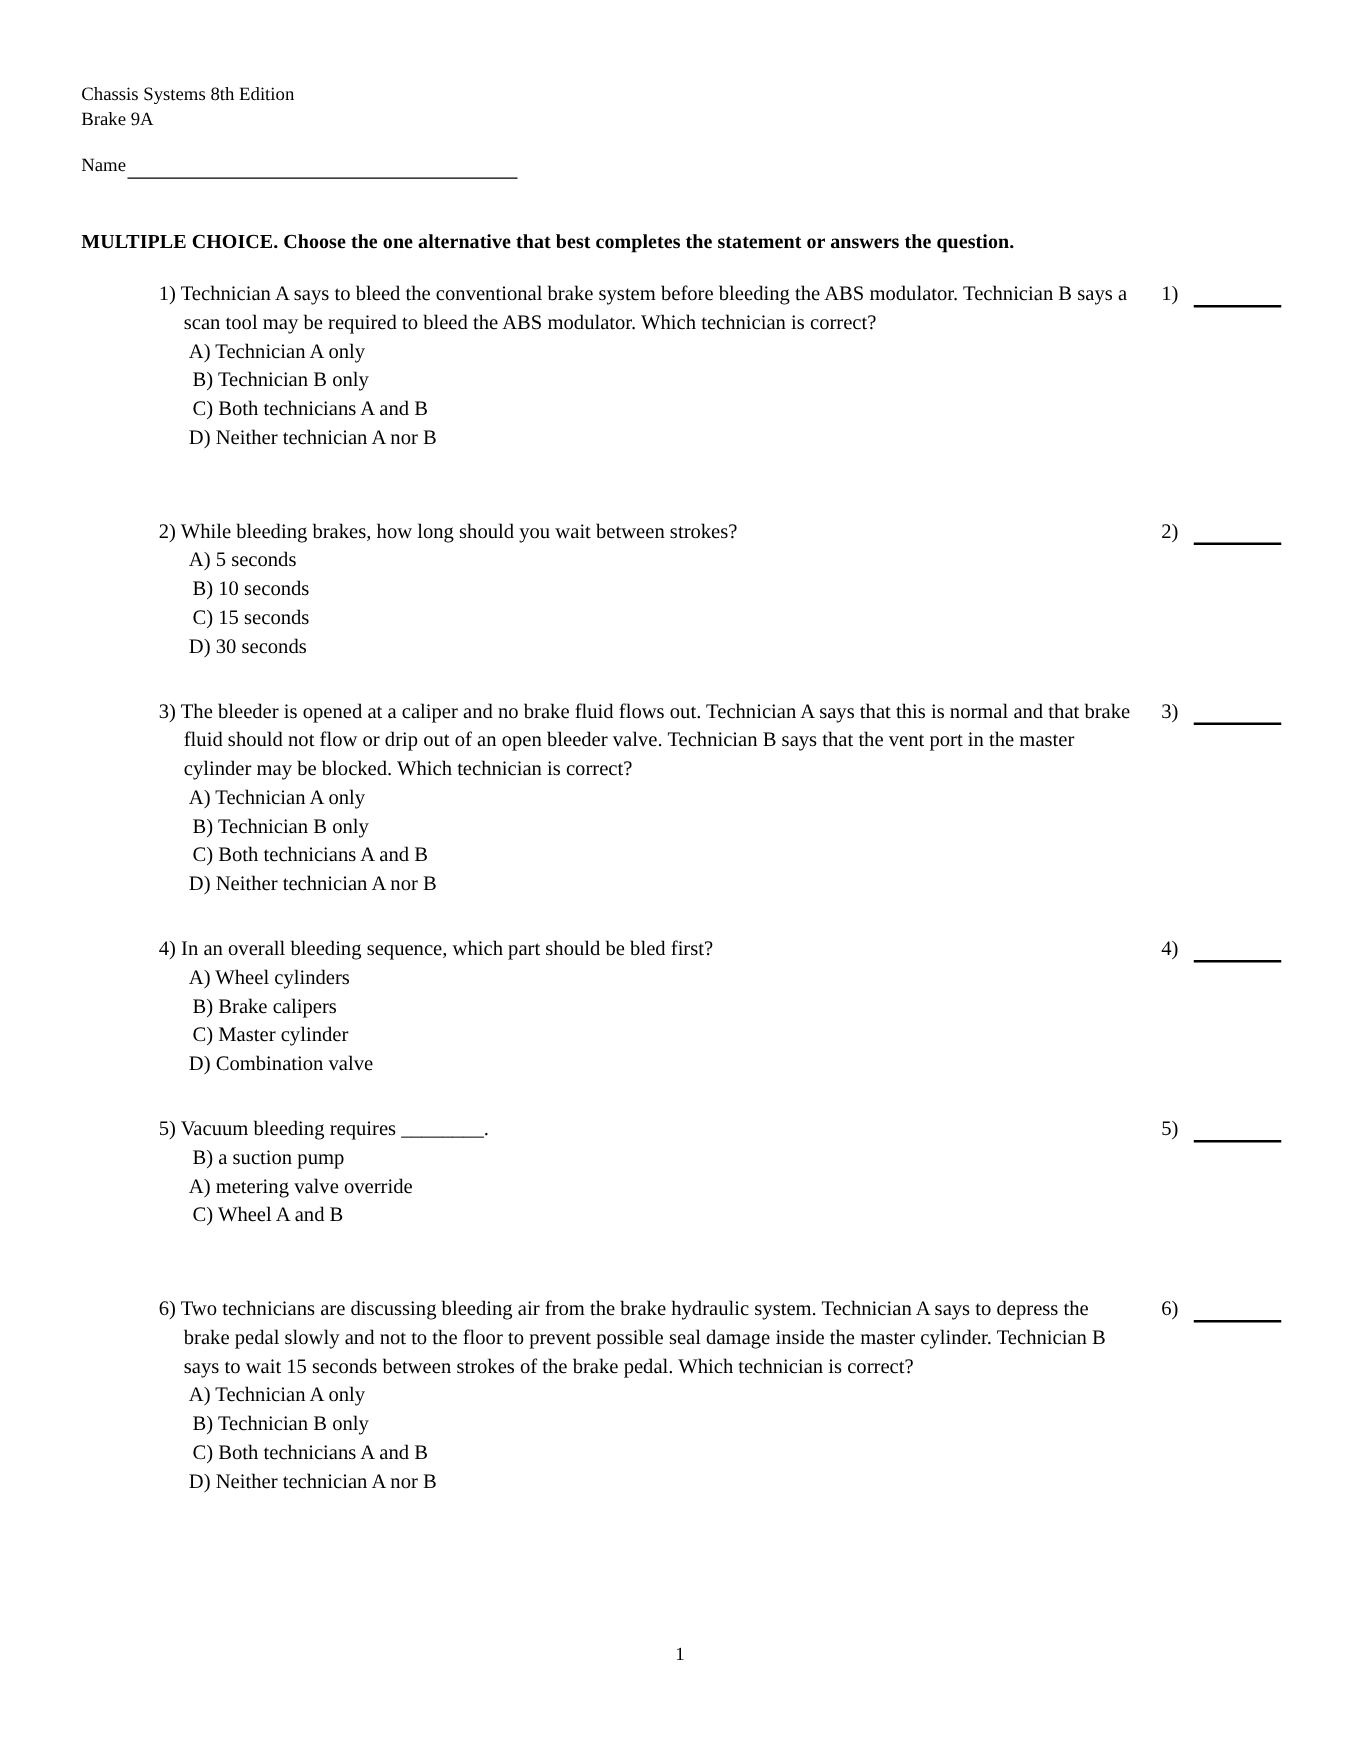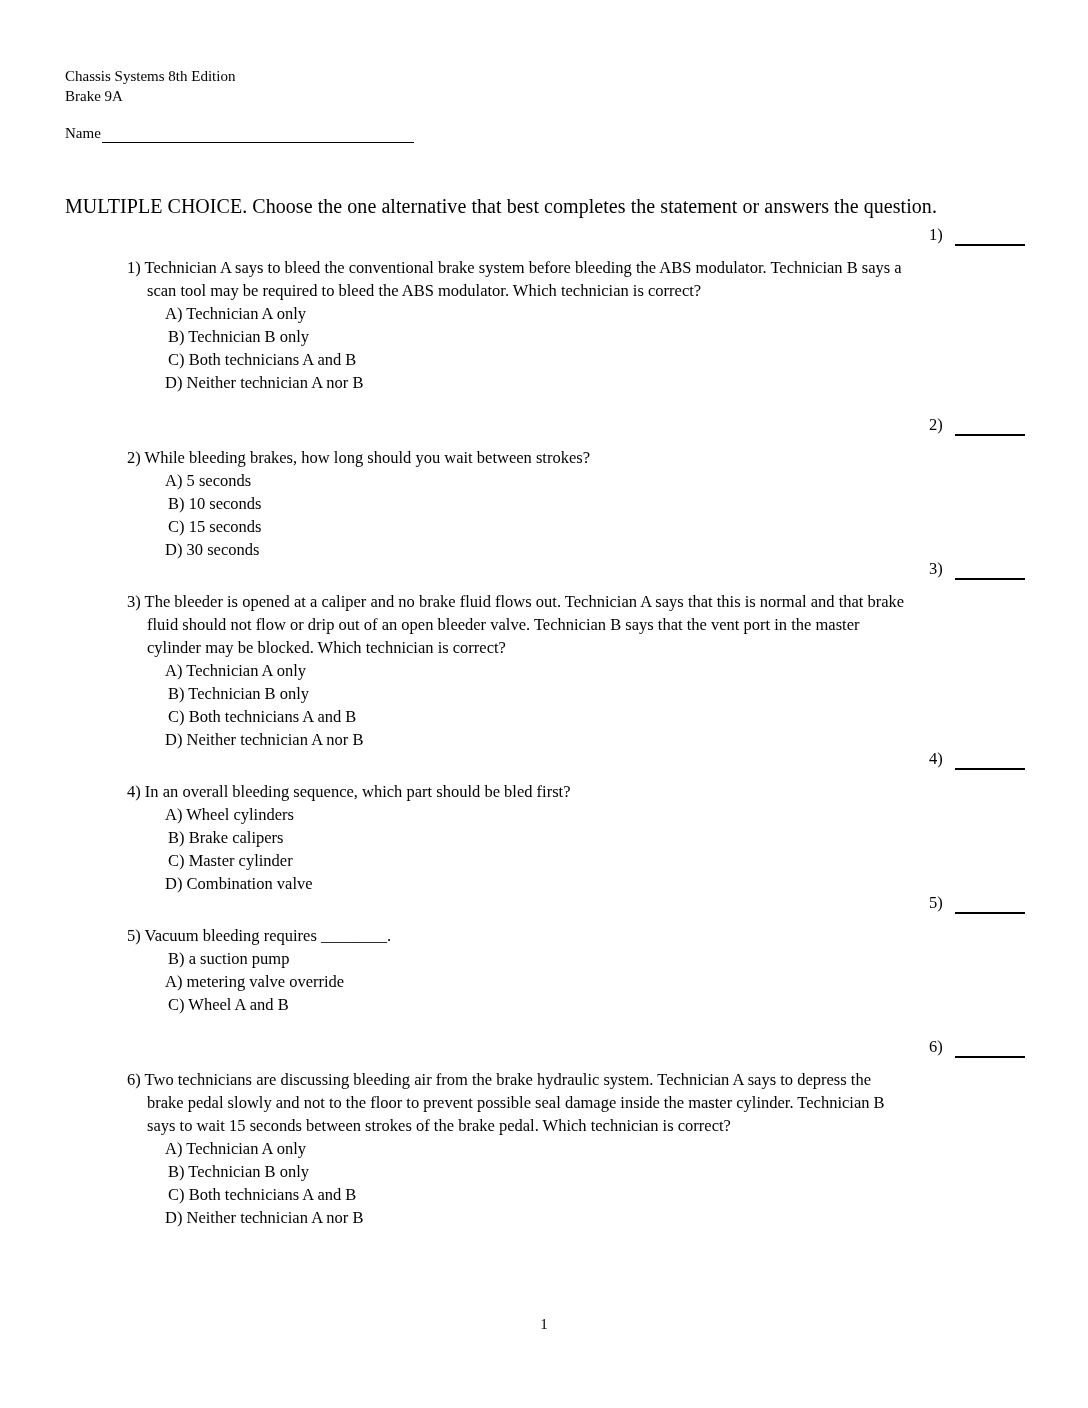--- a/index.html
+++ b/index.html
@@ -38,41 +38,40 @@
     .name-line {
       display: inline-block;
       width: 312px;
       border-bottom: 1px solid #000;
       height: 18px;
       margin-left: 1px;
     }
     .instructions {
       position: absolute;
       left: 65px;
-      top: 195px;
-      font-size: 20px;
-      font-weight: normal;
+      top: 185px;
+      font-size: 16px;
+      font-weight: bold;
       letter-spacing: 0.05px;
       white-space: nowrap;
     }
     .question {
       position: absolute;
       left: 127px;
       width: 790px;
       font-size: 16.5px;
       line-height: 23px;
     }
     .qtext {
       padding-left: 20px;
       text-indent: -20px;
       width: 760px;
-      margin-top: 33px;
     }
     .options {
-      margin-left: 38px;
+      margin-left: 24px;
     }
     .opt {
       height: 23px;
       line-height: 23px;
       white-space: nowrap;
     }
     .opt.indent { padding-left: 3px; }
     .answer {
       position: absolute;
       left: 929px;

